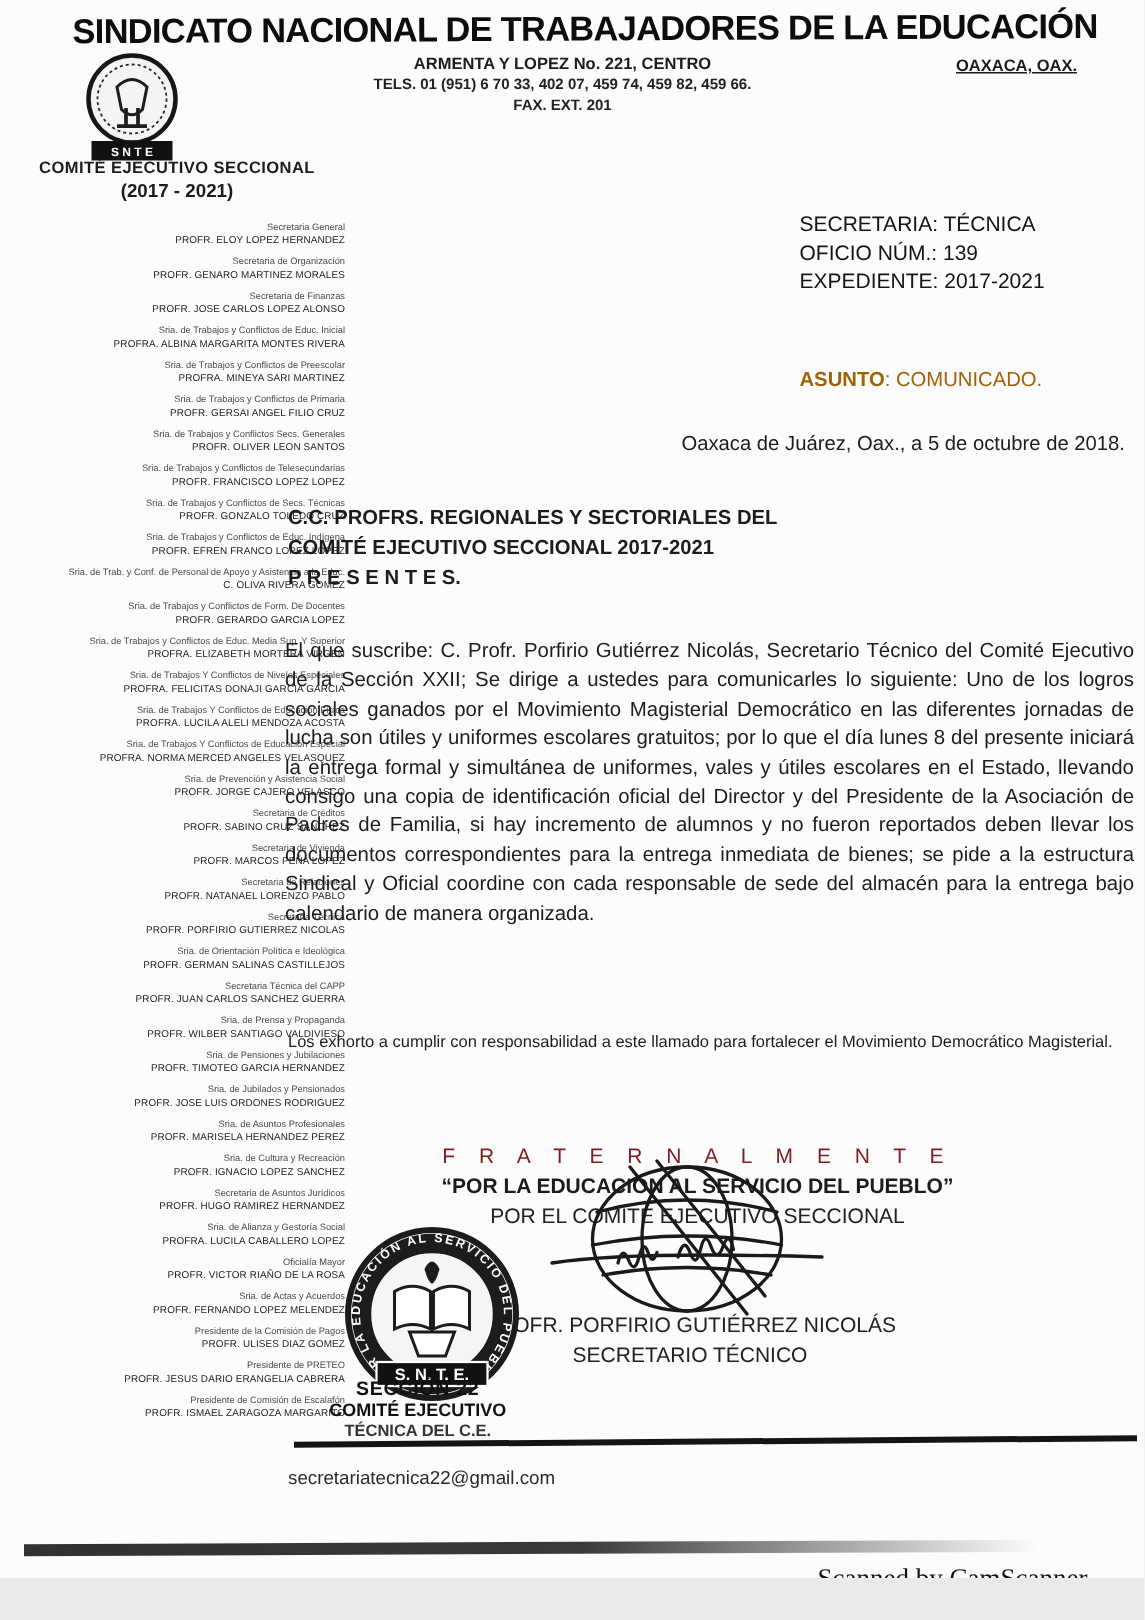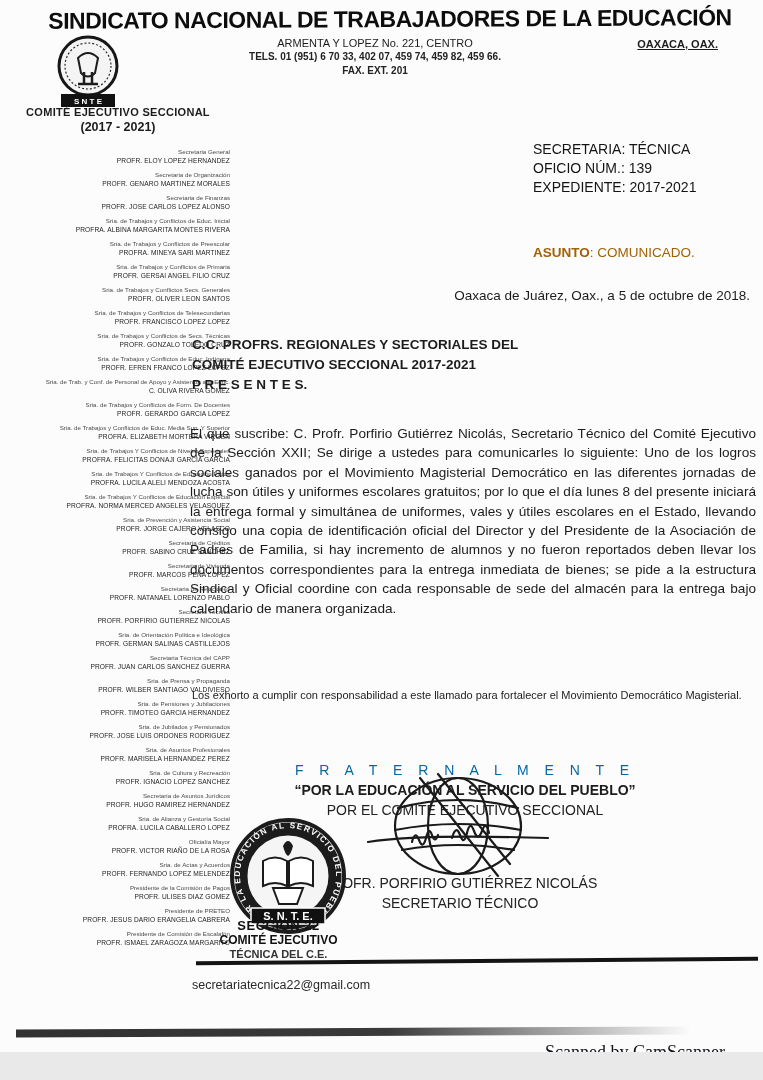--- a/index.html
+++ b/index.html
@@ -8,21 +8,21 @@
     font-family:"Liberation Sans",sans-serif;color:#1c1c1c;overflow:hidden;
     margin:0 auto;
   }
   
   .doc-title{
     position:absolute;left:40px;top:6px;width:700px;text-align:center;
     font-size:23px;font-weight:700;letter-spacing:-0.5px;color:#0d0d0d;
     transform:rotate(-0.3deg);
   }
   .addr{position:absolute;left:210px;top:36px;width:330px;text-align:center;line-height:14px;}
-  .addr .a1{font-size:11px;font-weight:400;}
+  .addr .a1{font-size:11px;font-weight:700;}
   .addr .a2,.addr .a3{font-size:10px;font-weight:700;color:#222;}
   .city{position:absolute;right:45px;top:38px;font-size:11px;font-weight:700;text-decoration:underline;}
   .logo{position:absolute;left:48px;top:28px;}
   .committee{position:absolute;left:18px;top:106px;width:200px;text-align:center;}
   .committee .c1{font-size:11px;font-weight:700;letter-spacing:0.3px;}
   .committee .c2{font-size:12.5px;font-weight:700;margin-top:2px;}
   
   .sidebar{position:absolute;left:30px;top:148px;width:200px;}
   .member{margin-bottom:6px;text-align:right;}
   .member .role{display:block;font-size:6.2px;line-height:8px;color:#4a4a4a;}
@@ -33,21 +33,21 @@
   .asunto b{font-weight:700;}
   .dateline{position:absolute;left:190px;top:288px;width:560px;text-align:right;font-size:13.5px;}
   
   .addressee{position:absolute;left:192px;top:335px;font-size:13.5px;font-weight:700;line-height:20px;}
   
   .body-text{position:absolute;left:190px;top:424px;width:566px;font-size:13.6px;line-height:19.4px;text-align:justify;}
   .body-text .b{font-weight:400;}
   .p2{position:absolute;left:192px;top:686px;width:566px;font-size:11px;line-height:19.4px;text-align:justify;}
   
   .closing{position:absolute;left:225px;top:760px;width:480px;text-align:center;line-height:20px;}
-  .closing .f1{font-size:14px;letter-spacing:6px;color:#0369a1;}
+  .closing .f1{font-size:14px;letter-spacing:6px;color:#7f1d1d;}
   .closing .f2{font-size:14px;font-weight:700;}
   .closing .f3{font-size:14px;color:#222;}
   .signer{position:absolute;left:280px;top:873px;width:360px;text-align:center;line-height:20px;font-size:14px;color:#222;}
   
   .stamp{position:absolute;left:213px;top:816px;}
   .stamp-lines{position:absolute;left:196px;top:919px;width:165px;text-align:center;line-height:14px;font-weight:700;color:#111;}
   .stamp-lines .s1{font-size:13px;letter-spacing:0.5px;}
   .stamp-lines .s2{font-size:12px;}
   .stamp-lines .s3{font-size:11px;color:#333;}
   .strike-bar{position:absolute;left:196px;top:959px;width:562px;height:4px;background:#141414;transform:rotate(-0.45deg);}

